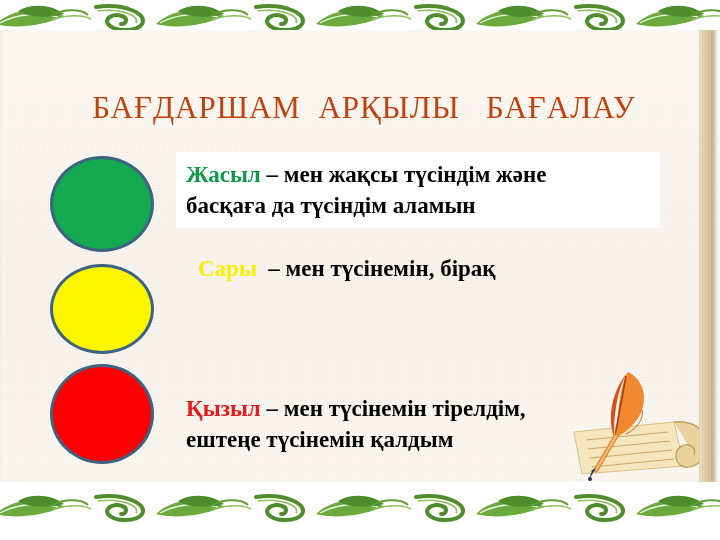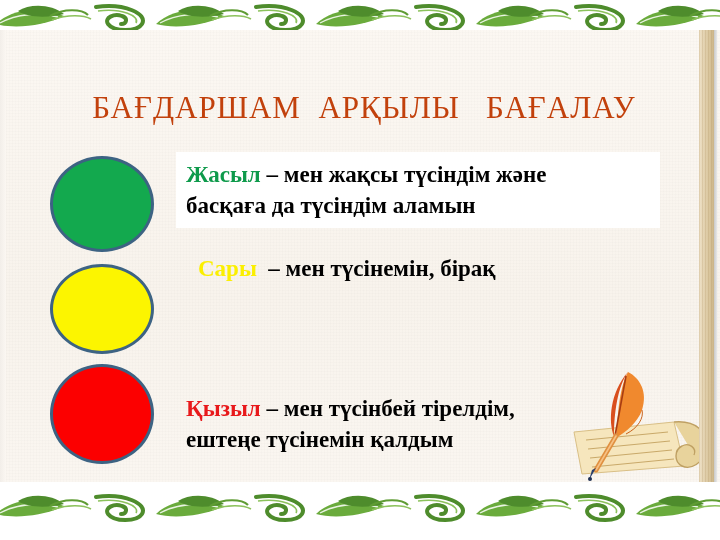--- a/index.html
+++ b/index.html
@@ -195,21 +195,21 @@
   <div class="block block-green">
     <div class="line"><span class="kw kw-green">Жасыл</span><span> – мен жақсы түсіндім және</span></div>
     <div class="line">басқаға да түсіндім аламын</div>
   </div>
 
   <div class="block block-yellow">
     <div class="line"><span class="kw kw-yellow">Сары</span><span>  – мен түсінемін, бірақ</span></div>
   </div>
 
   <div class="block block-red">
-    <div class="line"><span class="kw kw-red">Қызыл</span><span> – мен түсінбей тірелдім,</span></div>
+    <div class="line"><span class="kw kw-red">Қызыл</span><span> – мен түсінемін тірелдім,</span></div>
     <div class="line">ештеңе түсінемін қалдым</div>
   </div>
 
   <div class="parchment-strip"></div>
   <div class="parchment-strip-edge"></div>
 
   <div class="vine vine-bottom">
     <svg width="720" height="58" viewBox="0 0 720 58" xmlns="http://www.w3.org/2000/svg">
       <defs>
         <g id="vineunit2">

